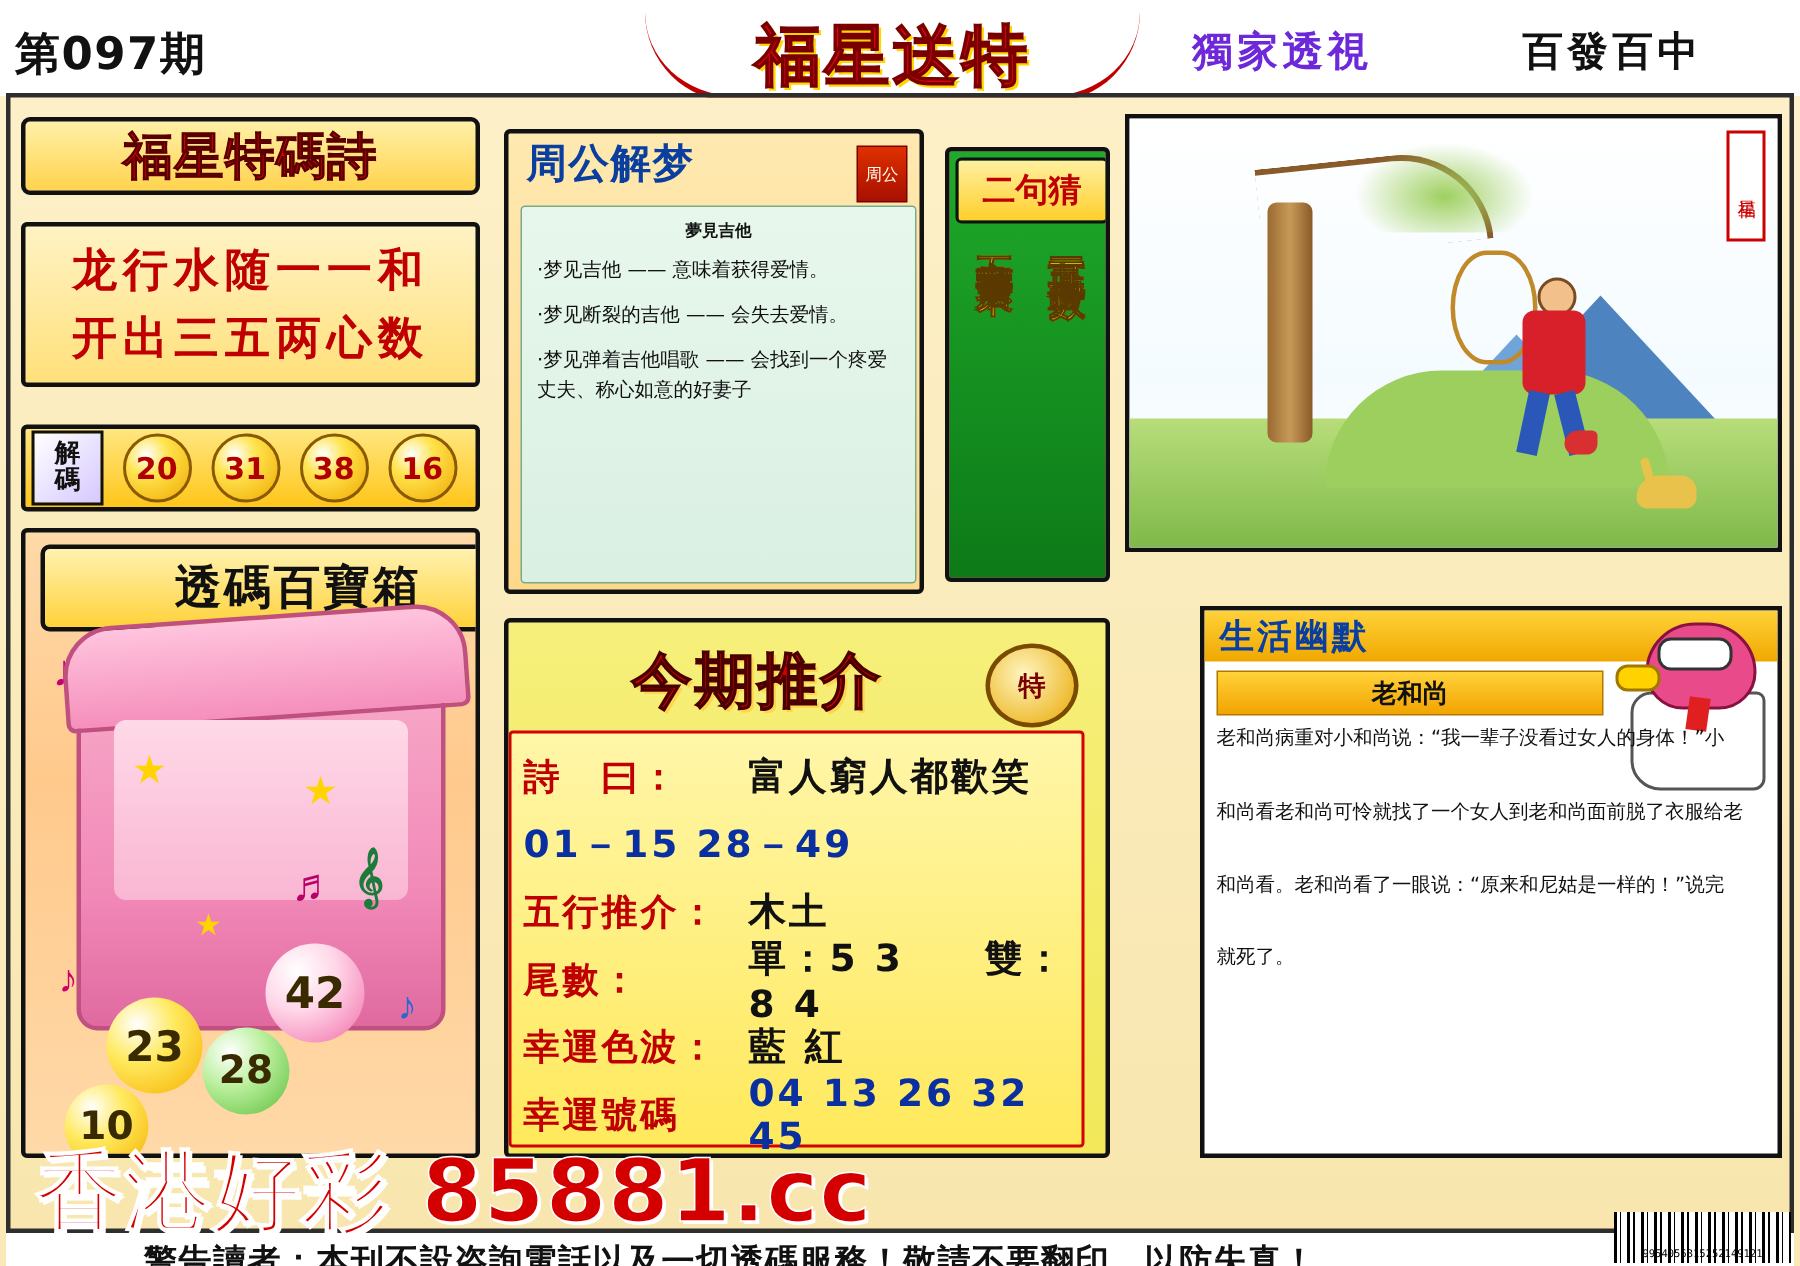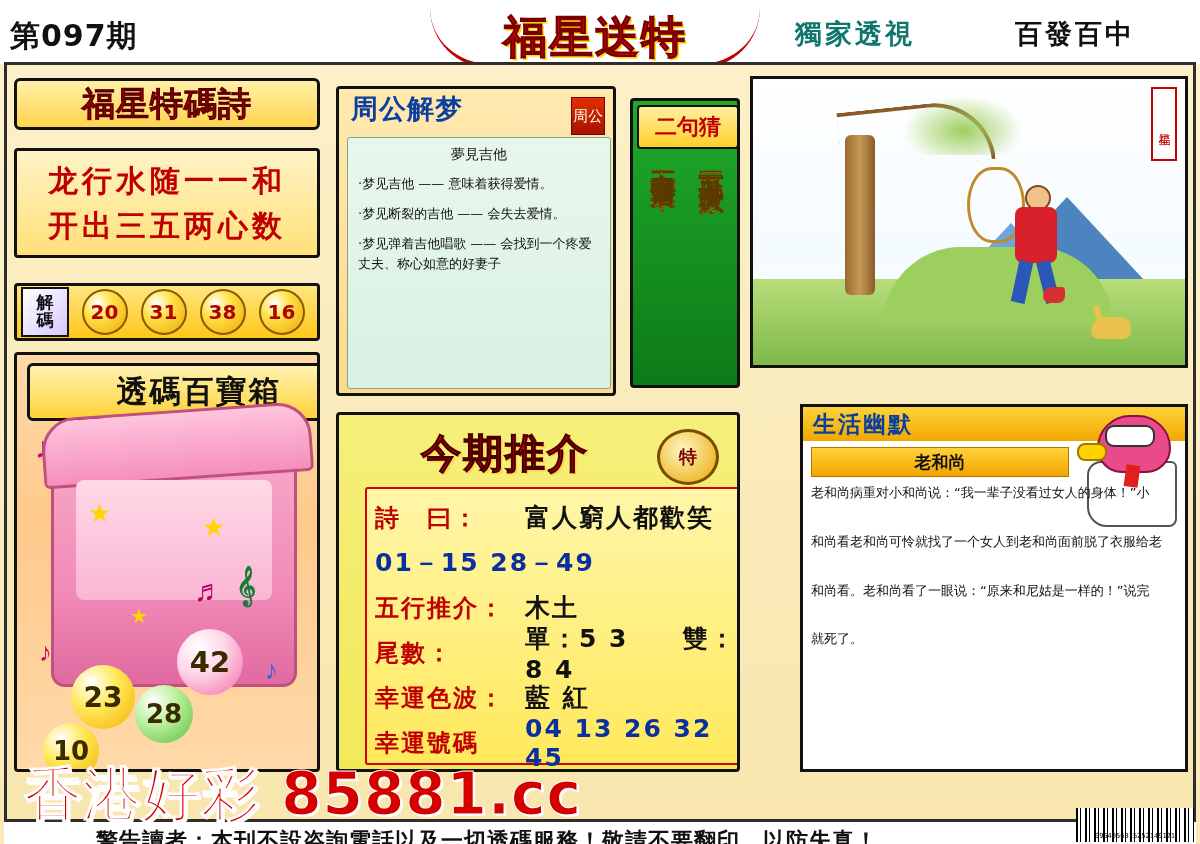--- a/index.html
+++ b/index.html
@@ -32,21 +32,21 @@
   .masthead-title{
     position:absolute;left:440px;top:8px;width:310px;text-align:center;
     font-size:44px;font-weight:bold;color:#e2001a;
     -webkit-text-stroke:1px #7a0000;
     font-family:"DejaVu Sans",sans-serif;
     text-shadow:2px 2px 0 #ffd700;
     letter-spacing:2px;
   }
   .hdr-right1{
     position:absolute;left:795px;top:16px;
-    font-size:27px;font-weight:bold;color:#0f766e;
+    font-size:27px;font-weight:bold;color:#6d28d9;
     font-family:Liberation Mono, monospace;letter-spacing:3px;
   }
   .hdr-right2{
     position:absolute;left:1015px;top:16px;
     font-size:27px;font-weight:bold;color:#111;
     font-family:"DejaVu Sans",sans-serif;letter-spacing:3px;
   }
   
   .frame{
     position:absolute;left:4px;top:62px;width:1192px;height:760px;
@@ -164,33 +164,34 @@
     position:absolute;left:0;top:2px;width:100%;height:46px;
     display:flex;align-items:flex-start;
   }
   .dream-head h3{
     margin:0 0 0 12px;font-size:27px;font-weight:bold;color:#0a3fa0;
     font-family:"DejaVu Sans",sans-serif;letter-spacing:1px;
   }
   .dream-seal{
     position:absolute;right:8px;top:6px;width:32px;height:36px;
     background:linear-gradient(180deg,#e03000,#a81000);
-    border:1px solid #700;color:#ffe;font-size:15px;
+    border:1px solid #700;color:#ffe;font-size:11px;
     display:flex;align-items:center;justify-content:center;
     font-family:Liberation Mono, monospace;
   }
   .dream-body{
     position:absolute;left:8px;top:48px;width:264px;height:252px;
     background:linear-gradient(180deg,#e8f7ec,#d9f0e2);
     border:1px solid #7aa98c;border-radius:3px;
     padding:8px 10px;box-sizing:border-box;
   }
   .dream-title{
-    text-align:center;font-size:14px;color:#111;margin-bottom:10px;
-    font-family:"DejaVu Sans",sans-serif;
+    text-align:center;font-size:11px;color:#111;margin-bottom:10px;
+    font-family:"DejaVu Sans",sans-serif;
+    font-weight:bold;
   }
   .dream-line{
     font-size:13px;color:#111;line-height:1.55;margin-bottom:10px;
     font-family:"DejaVu Sans",sans-serif;
   }
   
   .p-guess{
     left:630px;top:98px;width:110px;height:290px;
     border:3px solid #111;border-radius:4px;
     background:linear-gradient(180deg,#1faa2a,#0d7a18);
@@ -280,21 +281,21 @@
     font-family:"DejaVu Sans",sans-serif;letter-spacing:2px;
   }
   .rec-emblem{
     position:absolute;right:18px;top:14px;width:56px;height:50px;border-radius:50%;
     background:radial-gradient(circle at 40% 35%,#fff5c0,#e8a800);
     border:3px solid #7a4a00;
     display:flex;align-items:center;justify-content:center;
     font-size:18px;color:#7a0000;font-weight:bold;
   }
   .rec-body{
-    position:absolute;left:26px;top:72px;width:384px;height:278px;
+    position:absolute;left:0;top:72px;width:384px;height:278px;
     background:linear-gradient(180deg,#fff6a8,#ffe95c);
     border:2px solid #d40000;border-radius:3px;
     padding:6px 8px;box-sizing:border-box;
   }
   .rec-row{display:flex;align-items:center;height:45px;}
   .rec-label{
     width:150px;font-size:24px;font-weight:bold;color:#c00000;
     font-family:"DejaVu Sans",sans-serif;letter-spacing:2px;
   }
   .rec-value{

